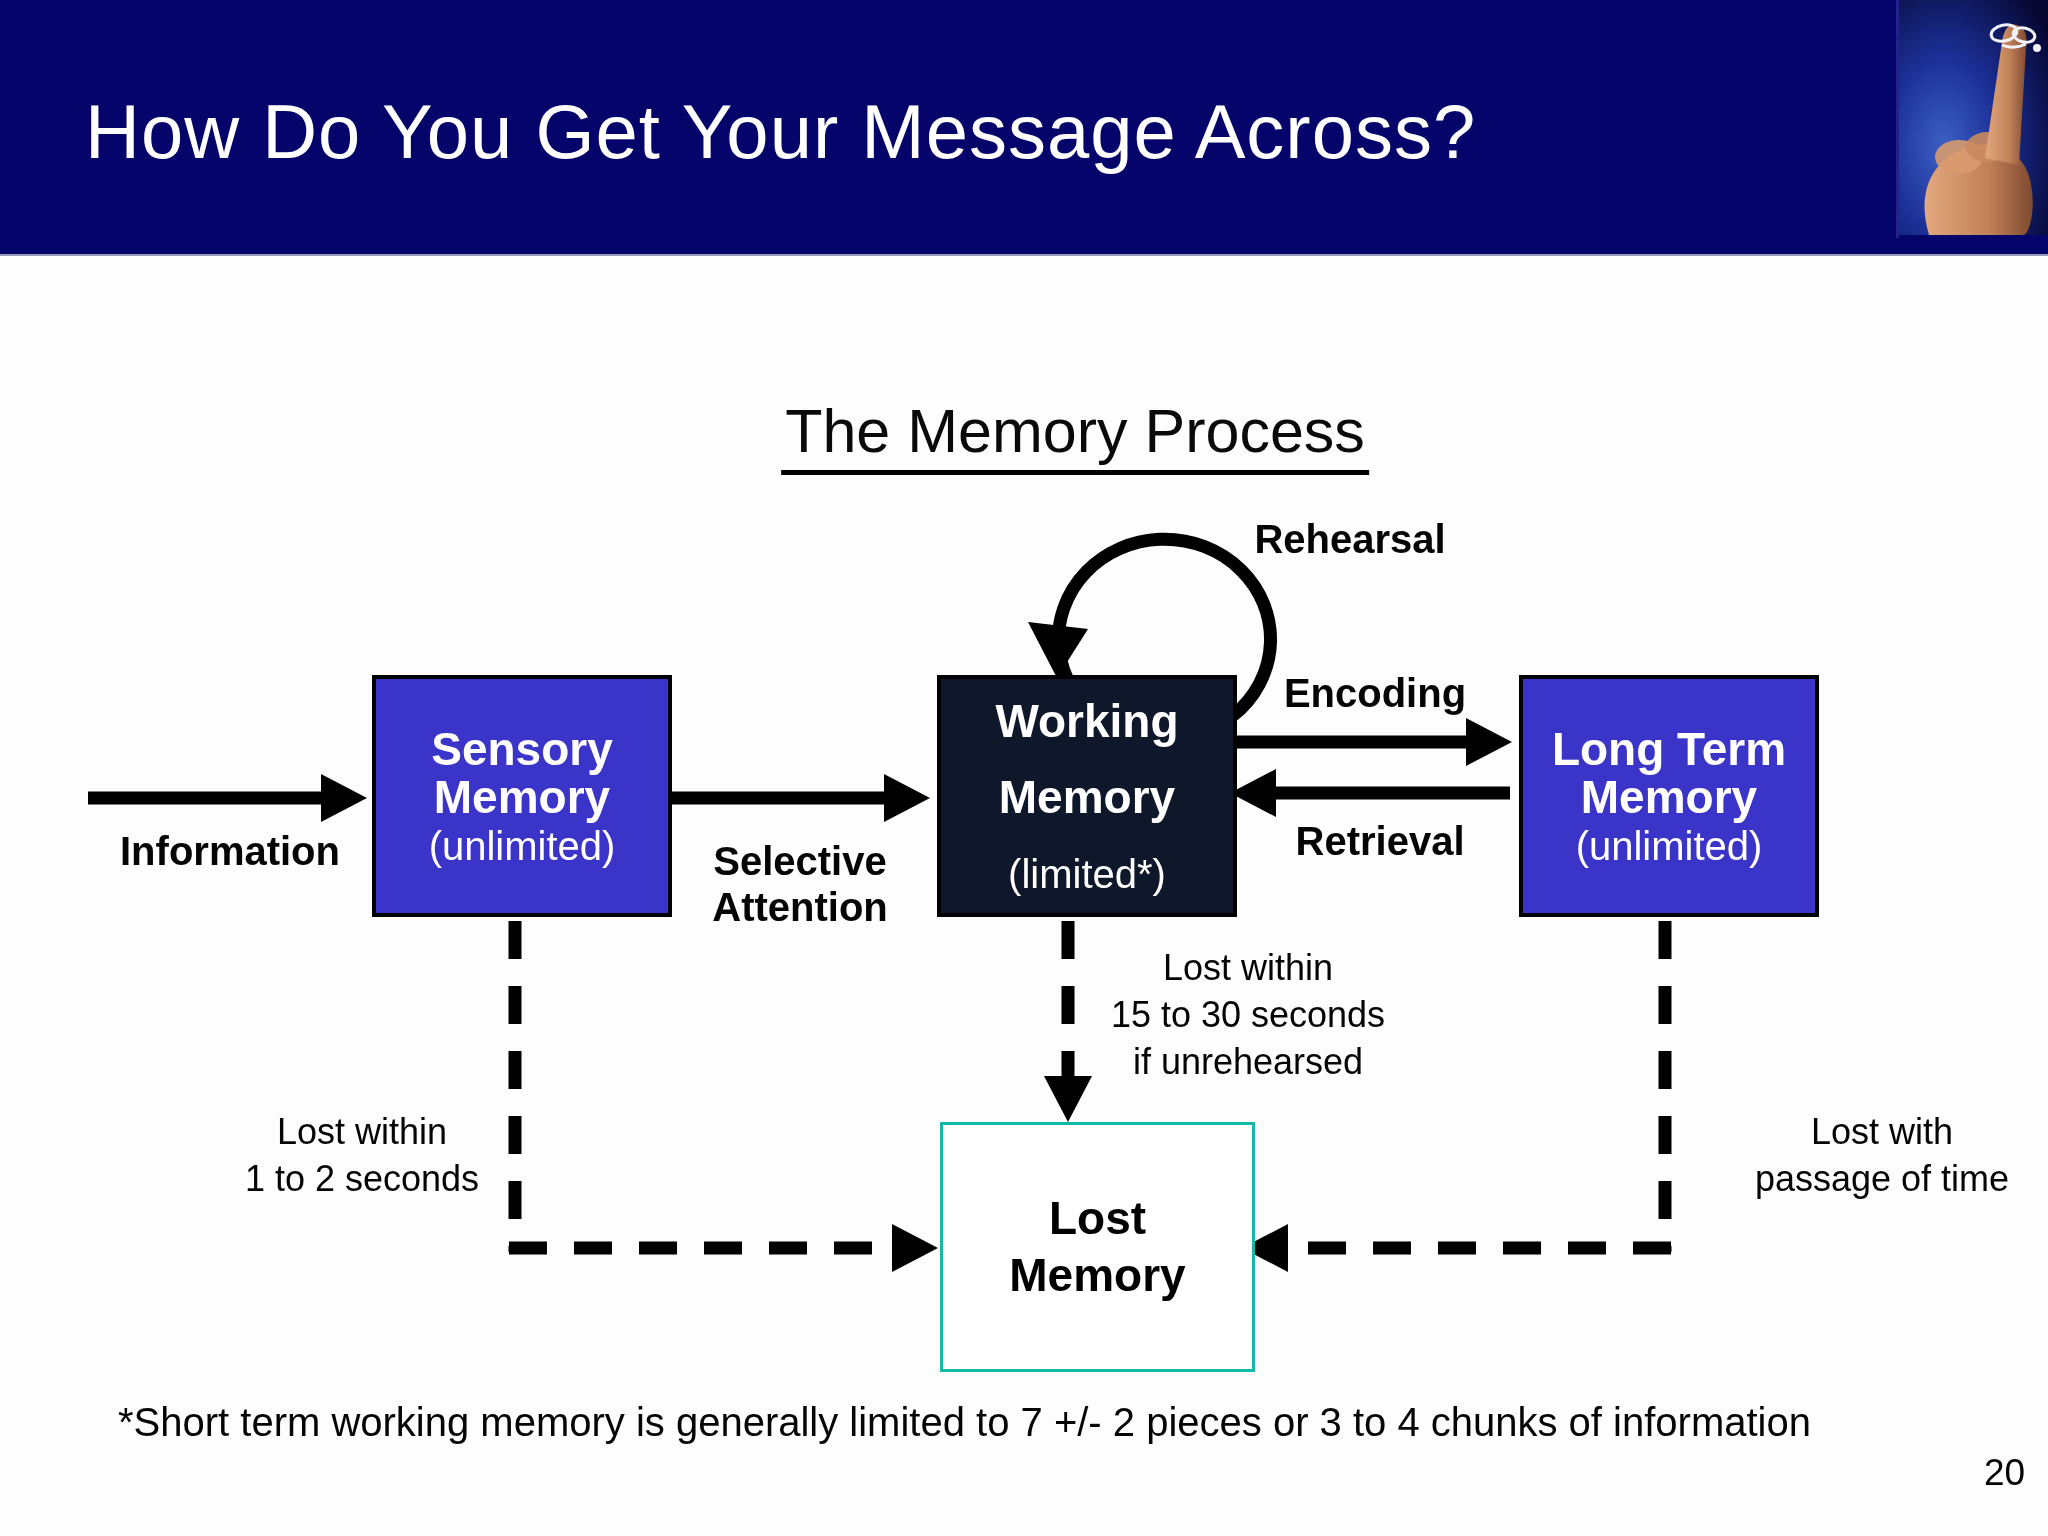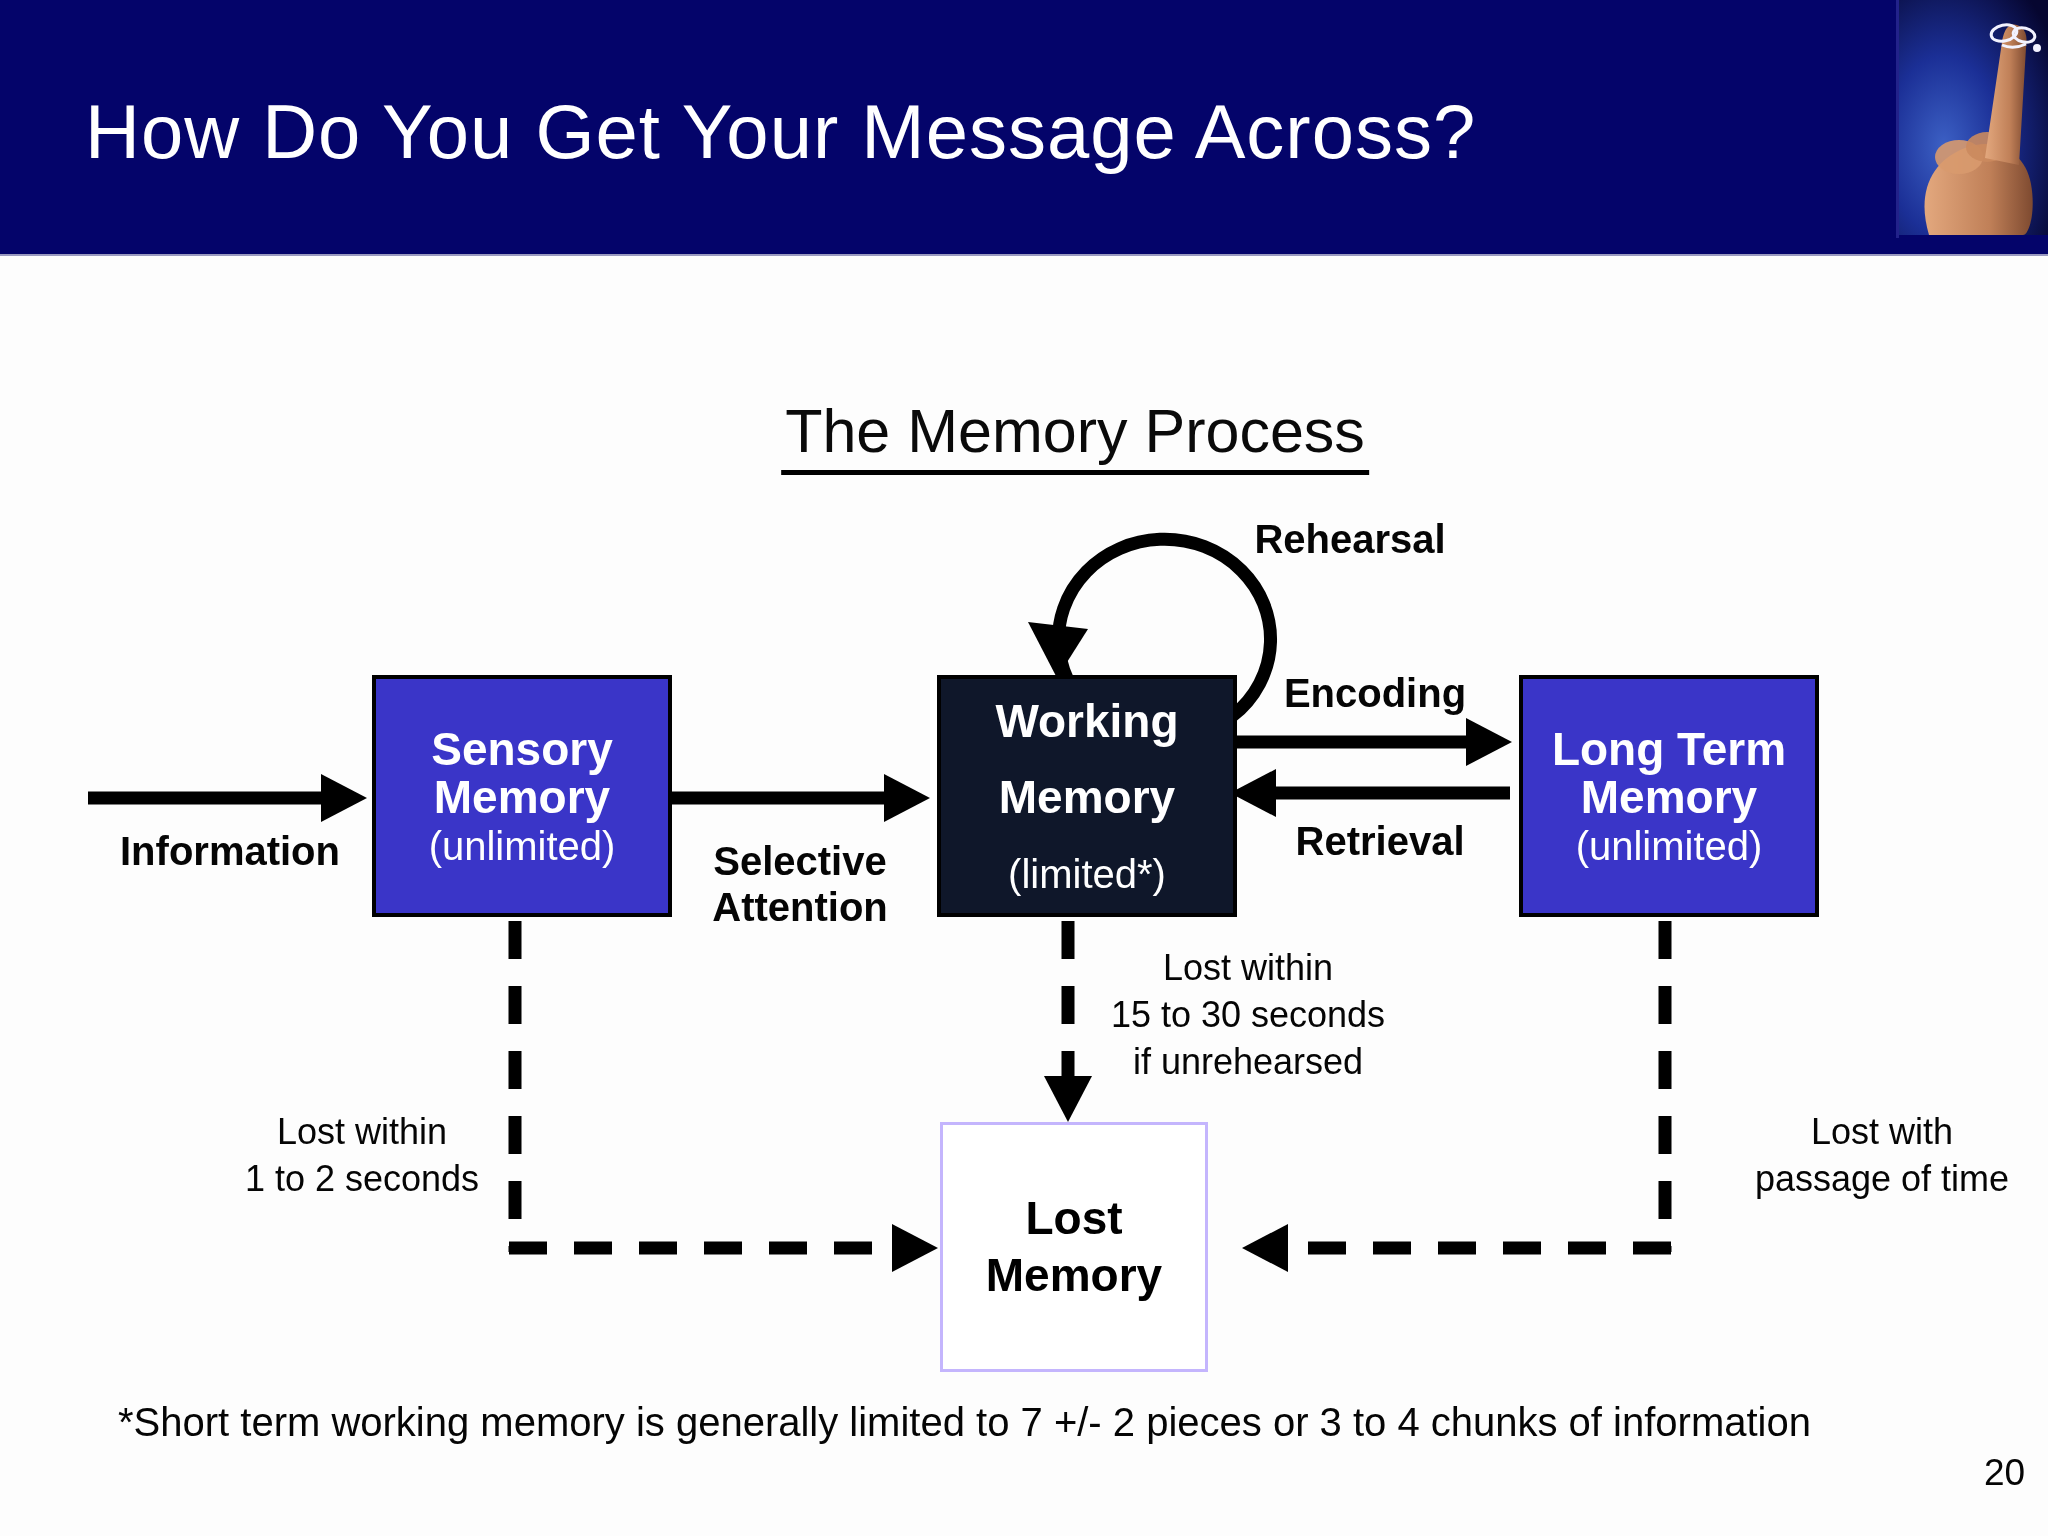--- a/index.html
+++ b/index.html
@@ -40,22 +40,22 @@
     border:4px solid #000;color:#ffffff;
     display:flex;flex-direction:column;align-items:center;justify-content:center;
     text-align:center;line-height:1.06;margin-left:7px;
   }
   .membox .bold-line{font-size:46px;font-weight:700;}
   .membox .sub-line{font-size:40px;font-weight:400;margin-top:3px;}
   #box-sensory{left:365px;background:#3a35c8;}
   #box-working{left:930px;background:#0f172a;gap:28px;}
   #box-longterm{left:1512px;background:#3a35c8;}
   #box-lost{
-    position:absolute;left:940px;top:1122px;width:268px;height:250px;box-sizing:border-box;
-    background:#ffffff;border:3px solid #c4b5fd;color:#000;
+    position:absolute;left:940px;top:1122px;width:315px;height:250px;box-sizing:border-box;
+    background:#ffffff;border:3px solid #14b8a6;color:#000;
     display:flex;flex-direction:column;align-items:center;justify-content:center;
     text-align:center;line-height:1.25;
   }
   #box-lost .bold-line{font-size:46px;font-weight:700;}
   
   .flow-label{
     position:absolute;transform:translateX(-50%);
     font-size:40px;font-weight:700;text-align:center;line-height:1.15;white-space:nowrap;color:#050505;
   }
   #label-information{left:230px;top:828px;}

